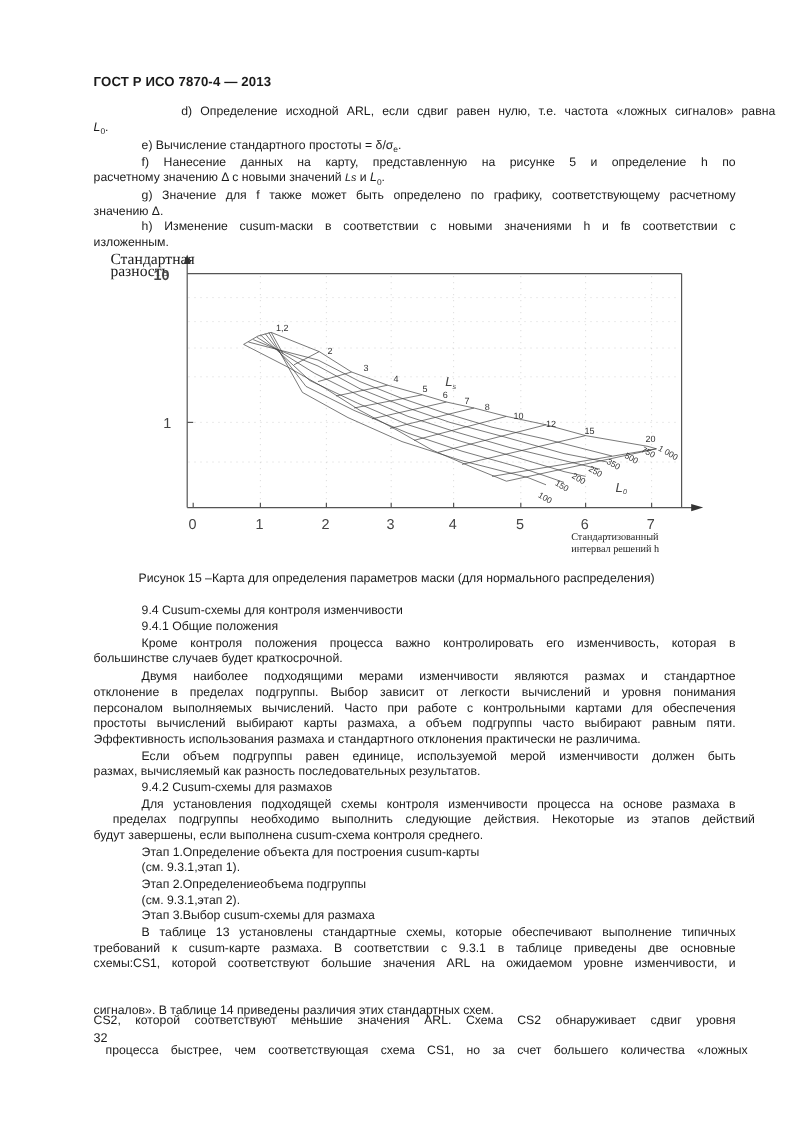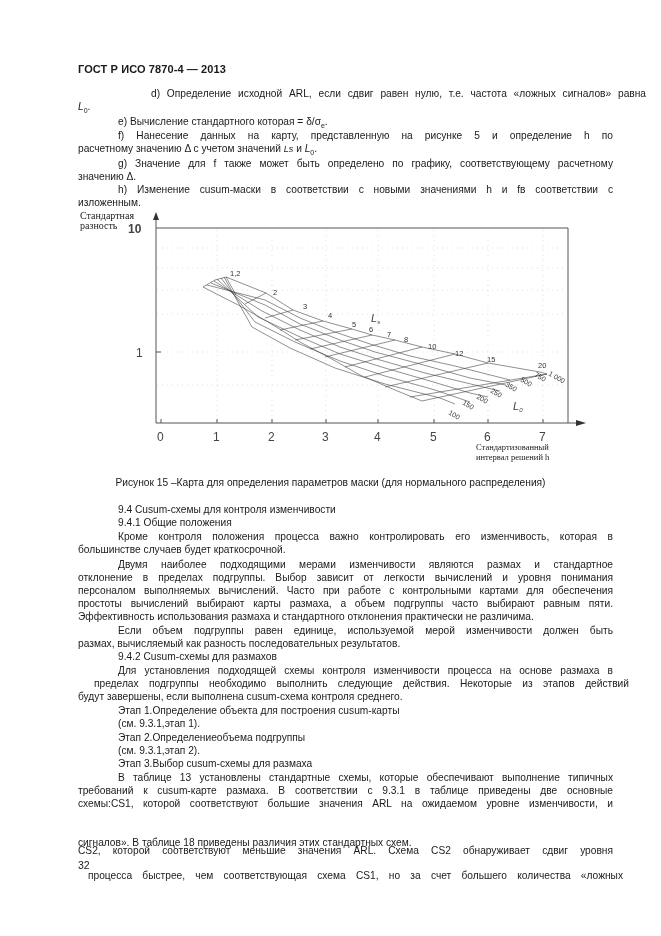--- a/index.html
+++ b/index.html
@@ -18,32 +18,32 @@
   svg text { font-family:"Liberation Sans", sans-serif; }
 </style>
 </head>
 <body>
 
 <div class="abs hdr">ГОСТ Р ИСО 7870-4 — 2013</div>
 
 <div class="just" style="left:118px;width:495px;top:87px;margin-left:33px;">d)  Определение исходной ARL, если сдвиг равен нулю, т.е. частота «ложных сигналов» равна</div>
 <div class="line" style="left:78px;top:100px;"><span class="ital">L</span><sub style="font-size:7px;">0</sub><span>.</span></div>
 
-<div class="line" style="left:118px;top:115px;"><span>e)  Вычисление стандартного которая = δ/σ</span><sub style="font-size:7px;">e</sub><span>.</span></div>
+<div class="line" style="left:118px;top:115px;"><span>e)  Вычисление стандартного простоты = δ/σ</span><sub style="font-size:7px;">e</sub><span>.</span></div>
 
 <div class="just" style="left:118px;width:495px;top:129px;">f)  Нанесение данных на карту, представленную на рисунке 5 и определение h по</div>
-<div class="line" style="left:78px;top:142px;"><span>расчетному значению Δ с учетом значений </span><span class="ital" style="font-size:9px;">Ls</span><span> и </span><span class="ital">L</span><sub style="font-size:7px;">0</sub><span>.</span></div>
+<div class="line" style="left:78px;top:142px;"><span>расчетному значению Δ с новыми значений </span><span class="ital" style="font-size:9px;">Ls</span><span> и </span><span class="ital">L</span><sub style="font-size:7px;">0</sub><span>.</span></div>
 
 <div class="just" style="left:118px;width:495px;top:157px;">g)  Значение для f также может быть определено по графику, соответствующему расчетному</div>
 <div class="line" style="left:78px;top:170px;">значению Δ.</div>
 
 <div class="just" style="left:118px;width:495px;top:183px;">h)  Изменение cusum-маски в соответствии с новыми значениями h и fв соответствии с</div>
 <div class="line" style="left:78px;top:196px;">изложенным.</div>
 
-<div class="abs serif" style="left:80px;top:211px;font-size:10px;line-height:10px;">
+<div class="abs serif" style="left:92px;top:211px;font-size:13px;line-height:10px;">
   <div>Стандартная</div>
   <div>разность</div>
 </div>
 
 <svg class="abs" style="left:0;top:0;" width="661" height="936">
 
   <g stroke="#cfcfcf" stroke-width="0.6" stroke-dasharray="1,4">
     <line x1="217" y1="230" x2="217" y2="422"></line>
     <line x1="272" y1="230" x2="272" y2="422"></line>
     <line x1="326" y1="230" x2="326" y2="422"></line>
@@ -177,15 +177,15 @@
 <div class="line" style="left:118px;top:717px;">(см. 9.3.1,этап 1).</div>
 <div class="line" style="left:118px;top:731px;">Этап 2.Определениеобъема подгруппы</div>
 <div class="line" style="left:118px;top:744px;">(см. 9.3.1,этап 2).</div>
 <div class="line" style="left:118px;top:757px;">Этап 3.Выбор cusum-схемы для размаха</div>
 
 <div class="just" style="left:118px;width:495px;top:771px;">В таблице 13 установлены стандартные схемы, которые обеспечивают выполнение типичных</div>
 <div class="just" style="top:784px;">требований к cusum-карте размаха. В соответствии с 9.3.1 в таблице приведены две основные</div>
 <div class="just" style="top:797px;">схемы:CS1, которой соответствуют большие значения ARL на ожидаемом уровне изменчивости, и</div>
 <div class="just" style="top:844px;">CS2, которой соответствуют меньшие значения ARL. Схема CS2 обнаруживает сдвиг уровня</div>
 <div class="just" style="top:869px;padding-left:10px;">процесса быстрее, чем соответствующая схема CS1, но за счет большего количества «ложных</div>
-<div class="line" style="left:78px;top:836px;">сигналов». В таблице 18 приведены различия этих стандартных схем.</div>
+<div class="line" style="left:78px;top:836px;">сигналов». В таблице 14 приведены различия этих стандартных схем.</div>
 
 <div class="abs pg">32</div>
 
 </body></html>

